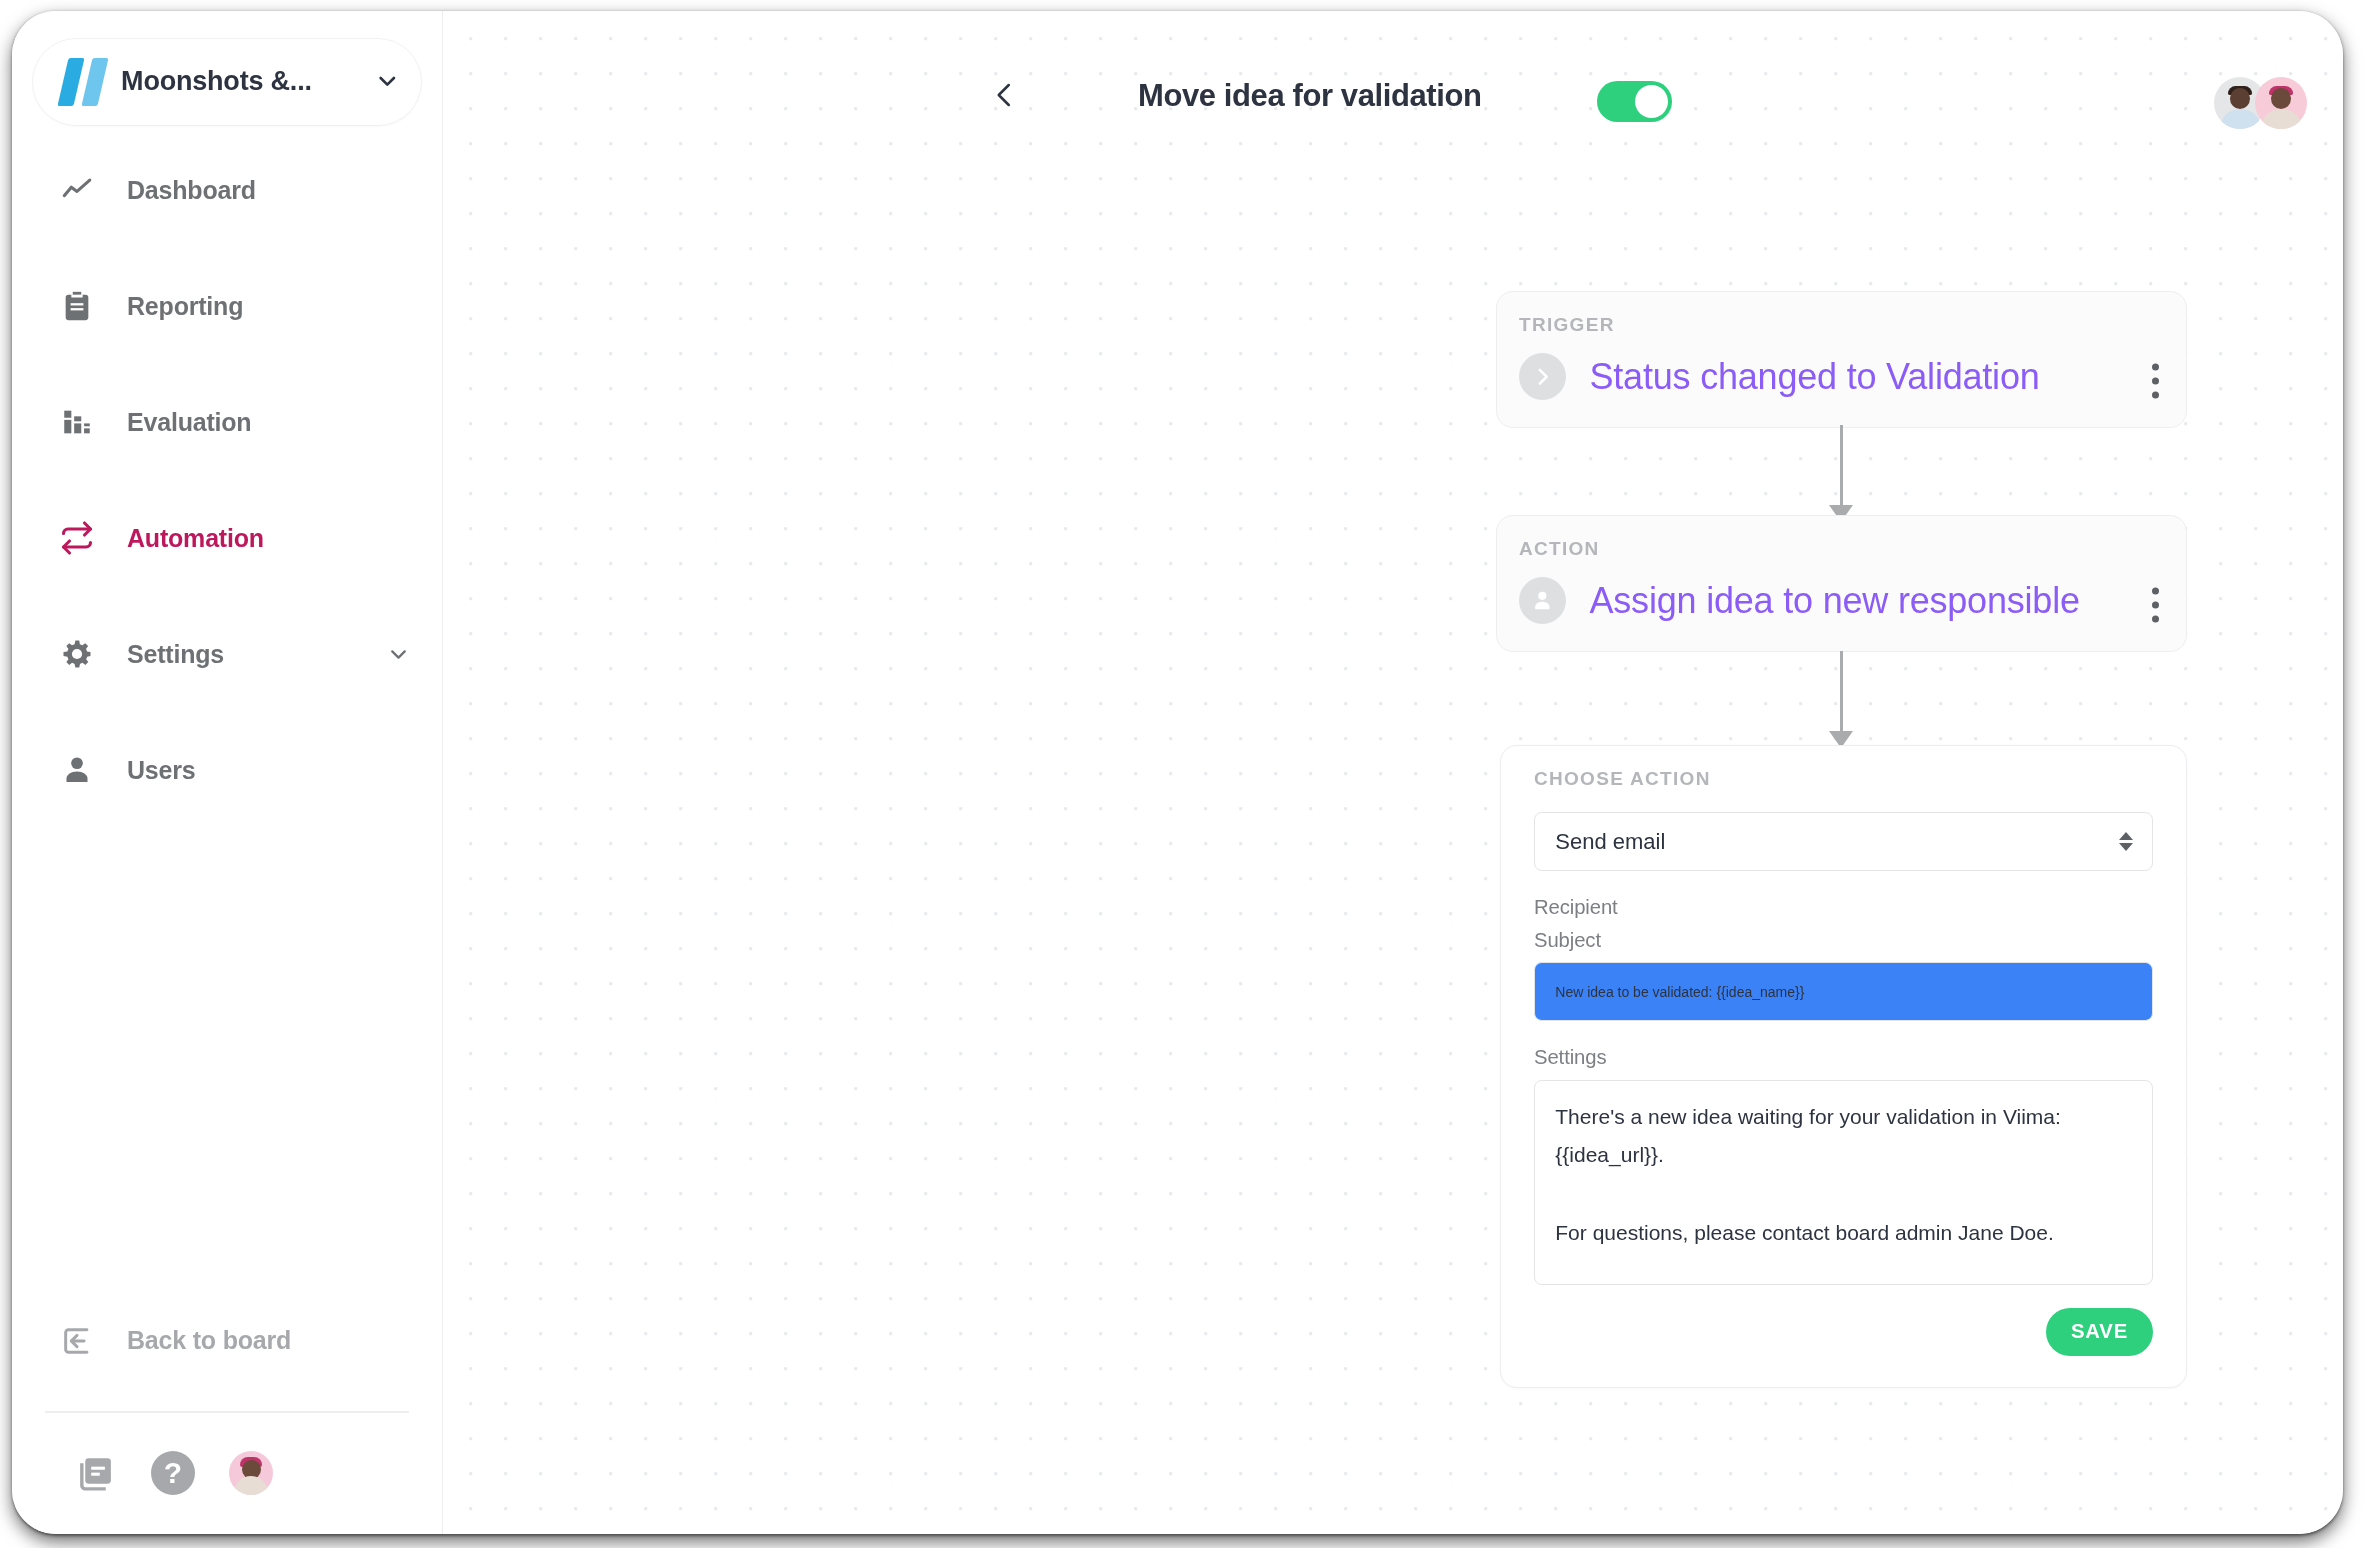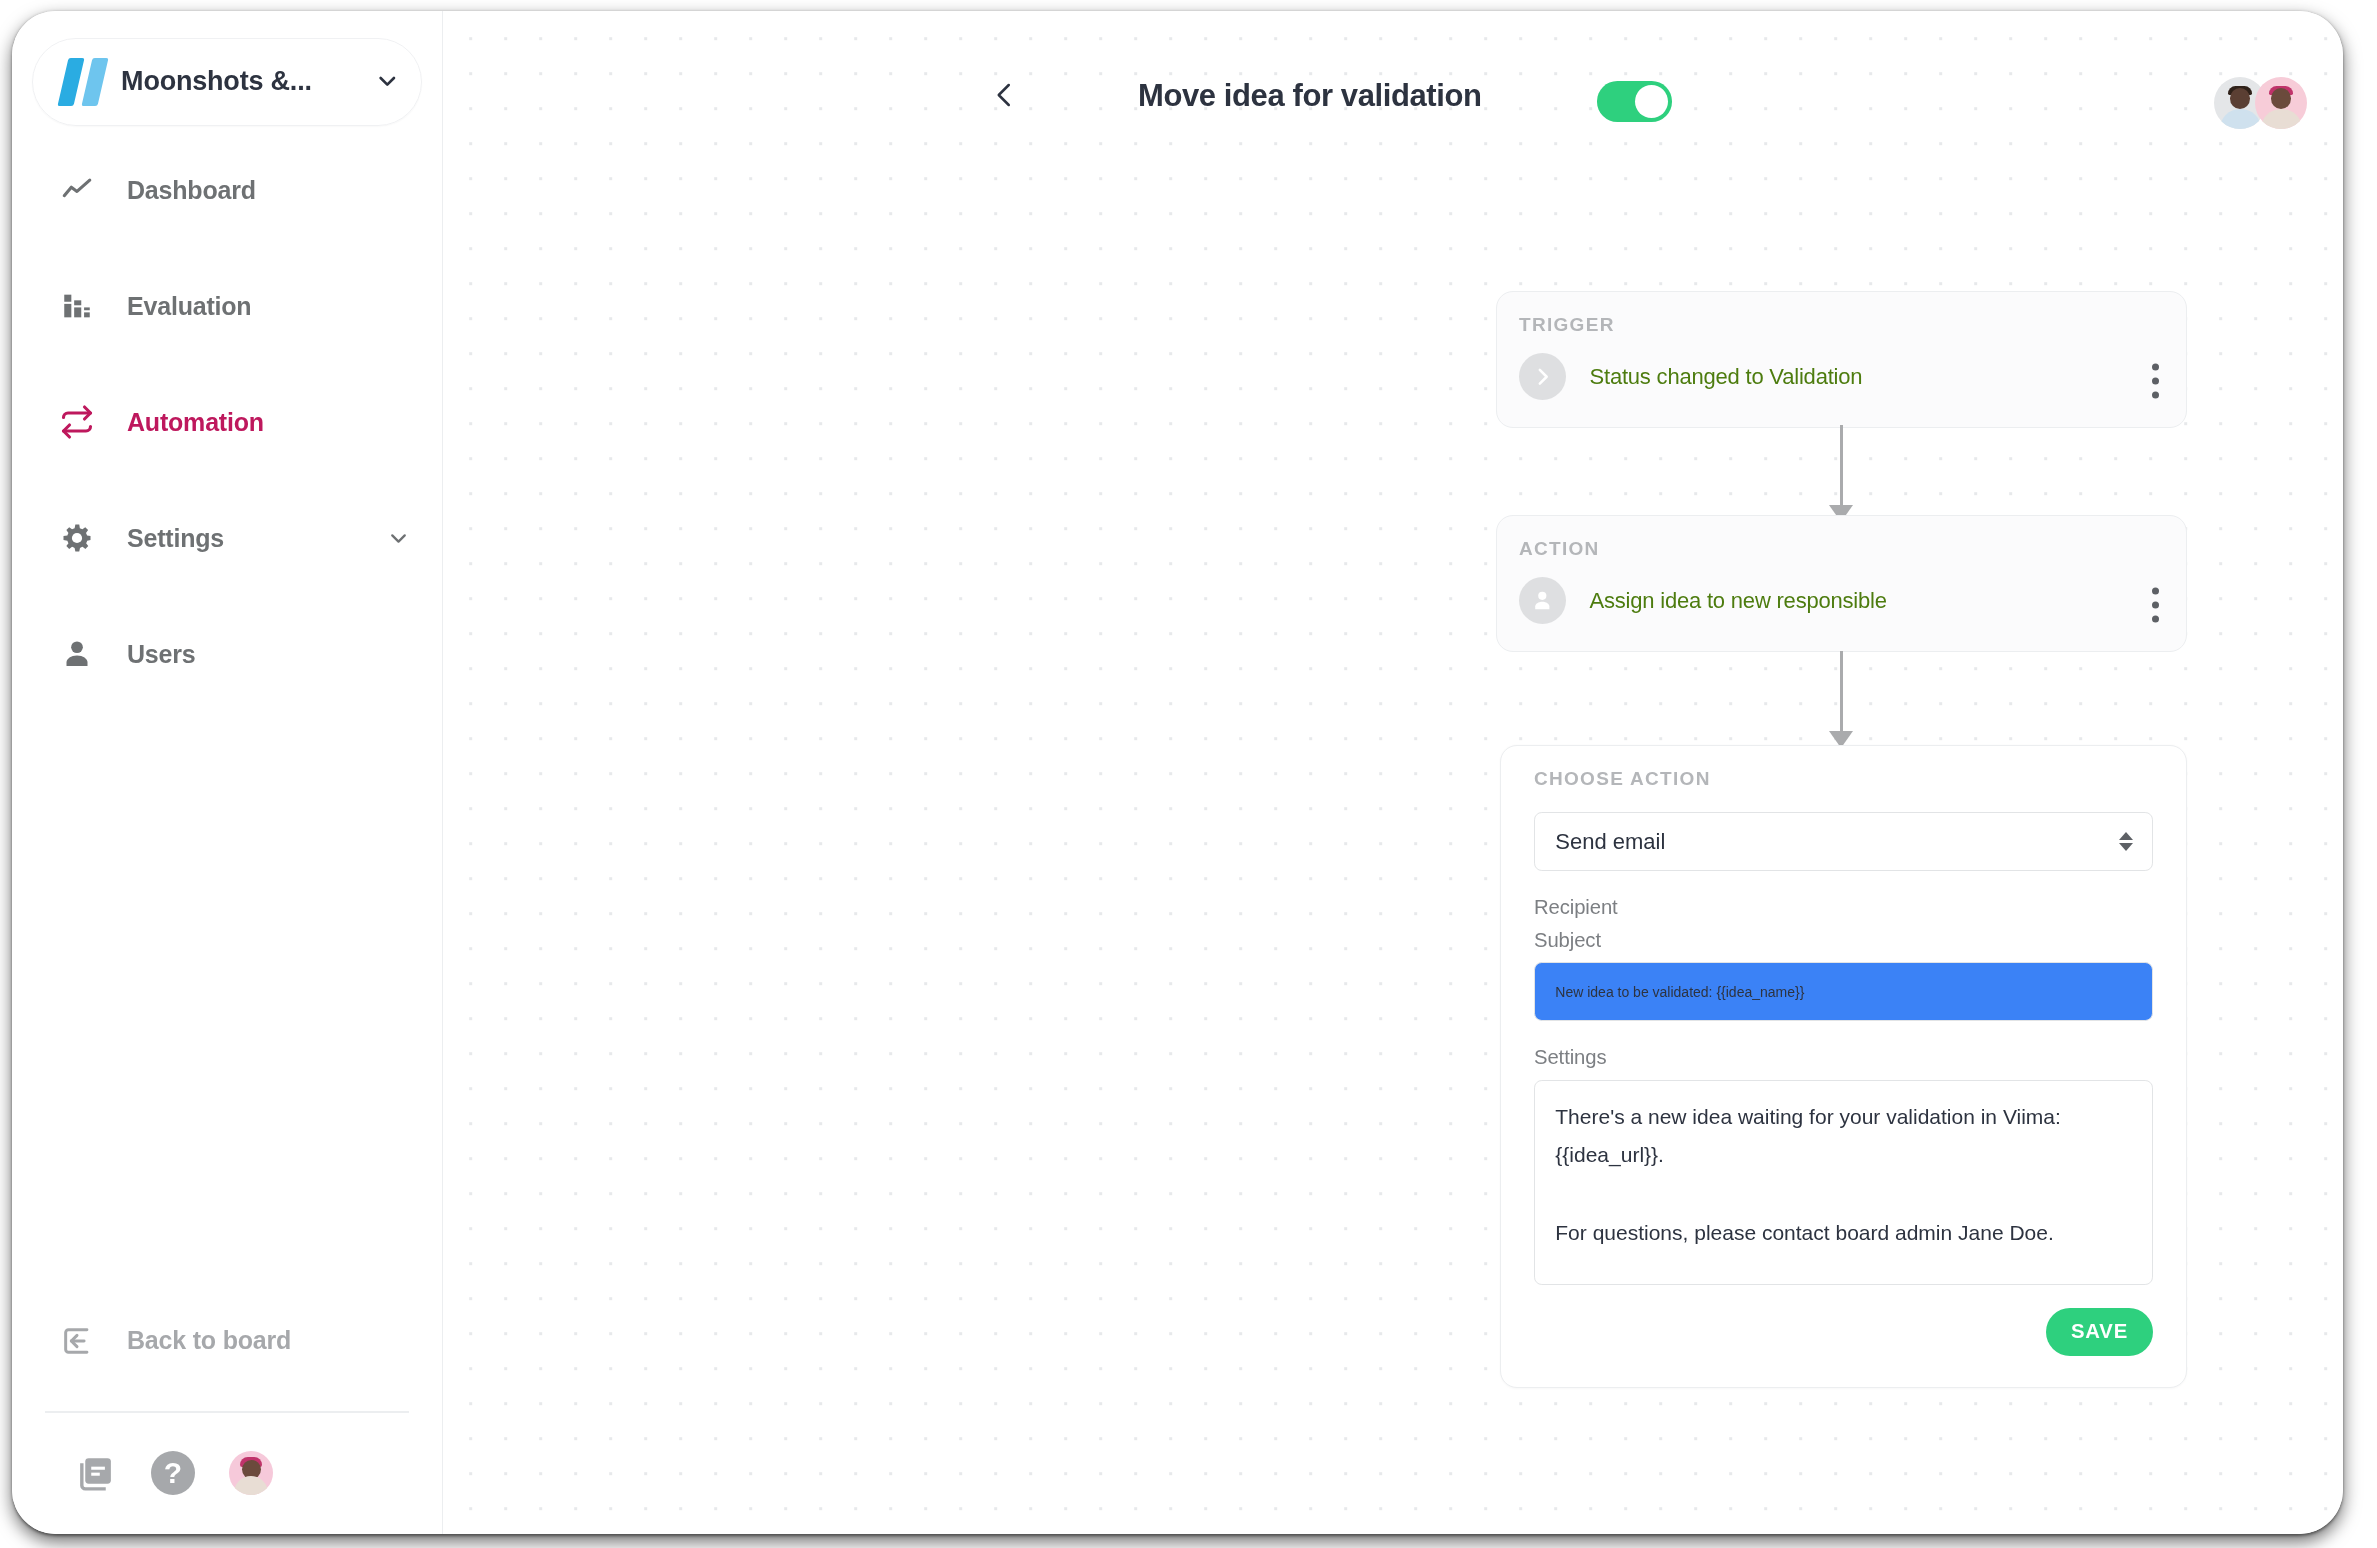--- a/index.html
+++ b/index.html
@@ -303,22 +303,22 @@
     border-radius: 50%;
     background: #dedfe1;
     display: flex;
     align-items: center;
     justify-content: center;
     flex: 0 0 47px;
     color: #ffffff;
   }
   .flow-card .c-label {
     margin-left: 23.5px;
-    font-size: 22px;
-    color: #4d7c0f;
+    font-size: 36px;
+    color: #8b5cf6;
     letter-spacing: -0.2px;
   }
   .kebab {
     position: absolute;
     right: 26.6px;
     top: 50%;
     transform: translateY(-50%);
     width: 7.8px;
     cursor: pointer;
   }
@@ -483,20 +483,31 @@
 
       <div class="nav-item">
         <span class="nav-icon">
           <svg width="34" height="34" viewBox="0 0 24 24" fill="none" stroke="currentColor" stroke-width="2.2" stroke-linecap="round" stroke-linejoin="round">
               <polyline points="3 16 8 10 12 13 21 5"></polyline>
             </svg>
         </span>
         <span class="nav-label">Dashboard</span>
       </div>
 
+      <div class="nav-item nav-gap">
+        <span class="nav-icon">
+          <svg width="34" height="34" viewBox="0 0 24 24" fill="currentColor">
+              <path d="M9 2h6v2H9z"></path>
+              <path d="M6 4h2v2h8V4h2a2 2 0 0 1 2 2v14a2 2 0 0 1-2 2H6a2 2 0 0 1-2-2V6a2 2 0 0 1 2-2z"></path>
+              <rect x="7.5" y="10" width="9" height="1.6" fill="#fff"></rect>
+              <rect x="7.5" y="13.5" width="9" height="1.6" fill="#fff"></rect>
+            </svg>
+        </span>
+        <span class="nav-label">Reporting</span>
+      </div>
 
       <div class="nav-item nav-gap">
         <span class="nav-icon">
           <svg width="34" height="34" viewBox="0 0 24 24" fill="currentColor">
               <rect x="3" y="4" width="5" height="5"></rect>
               <rect x="3" y="10.5" width="5" height="9.5"></rect>
               <rect x="10" y="8" width="5" height="3.5"></rect>
               <rect x="10" y="13" width="5" height="7"></rect>
               <rect x="17" y="13" width="4" height="2"></rect>
               <rect x="17" y="16.5" width="4" height="3.5"></rect>

